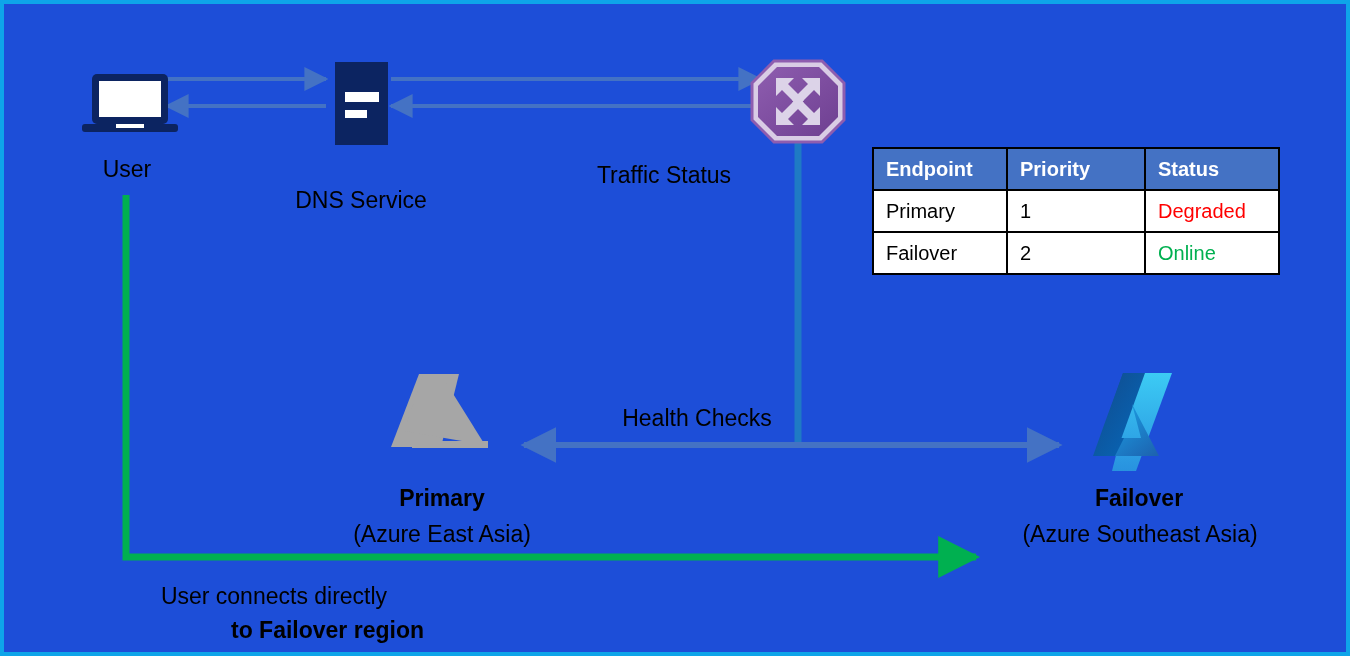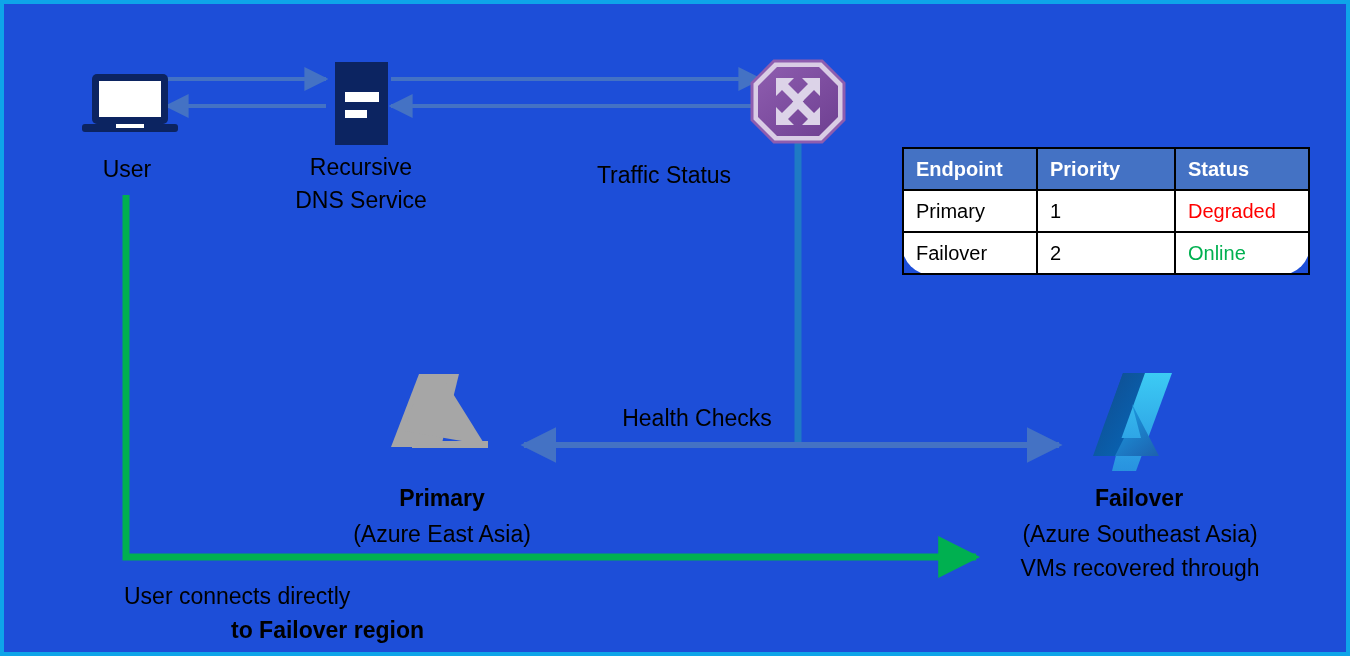--- a/index.html
+++ b/index.html
@@ -32,25 +32,24 @@
     font-size: 23px;
     line-height: 31px;
     white-space: pre;
     text-align: center;
   }
   .lbl.bold { font-weight: bold; }
 
   
   #status-table {
     position: absolute;
-    left: 898px;
+    left: 868px;
     top: 143px;
     border-collapse: collapse;
     background: #ffffff;
-    border-radius: 30px;
   }
   #status-table th, #status-table td {
     border: 2px solid #000000;
     font-size: 20px;
     height: 40px;
     padding: 0 12px;
     text-align: left;
     font-weight: normal;
   }
   #status-table th {
@@ -161,35 +160,33 @@
     <g>
       <path d="M 1133 369 L 1168 369 L 1132 467 L 1108 467 Z" fill="url(#azblue2)"></path>
       <path d="M 1119 369 L 1141 369 L 1111 452 L 1090 452 Z" fill="url(#azblue1)"></path>
       <path d="M 1119 369 L 1100 421 L 1089 452 L 1142 452 L 1134 434 L 1108 434 L 1129 400 Z" fill="url(#azblue1)"></path>
       <path d="M 1128 400 L 1155 452 L 1111 452 L 1120 434 L 1137 434 Z" fill="url(#azblue3)"></path>
     </g>
   </svg>
 
   <div class="lbl" style="left:70px; top:150px; width:106px;">User</div>
 
-  <div class="lbl" style="left:277px; top:148px; width:160px;">Recursive</div>
   <div class="lbl" style="left:277px; top:181px; width:160px;">DNS Service</div>
 
   <div class="lbl" style="left:558px; top:156px; width:204px;">Traffic Status</div>
 
   <div class="lbl" style="left:598px; top:399px; width:190px;">Health Checks</div>
 
   <div class="lbl bold" style="left:338px; top:479px; width:200px;">Primary</div>
   <div class="lbl" style="left:328px; top:515px; width:220px;">(Azure East Asia)</div>
 
   <div class="lbl bold" style="left:1035px; top:479px; width:200px;">Failover</div>
   <div class="lbl" style="left:995px; top:515px; width:282px;">(Azure Southeast Asia)</div>
-  <div class="lbl" style="left:995px; top:549px; width:282px;">VMs recovered through</div>
-
-  <div class="lbl" style="left:120px; top:577px; width:300px; text-align:left;">User connects directly</div>
+
+  <div class="lbl" style="left:120px; top:577px; width:300px; text-align:center;">User connects directly</div>
   <div class="lbl" style="left:120px; top:611px; width:300px; text-align:right;font-weight:bold;">to Failover region</div>
 
   <table id="status-table">
     <thead>
       <tr>
         <th>Endpoint</th>
         <th>Priority</th>
         <th>Status</th>
       </tr>
     </thead>

